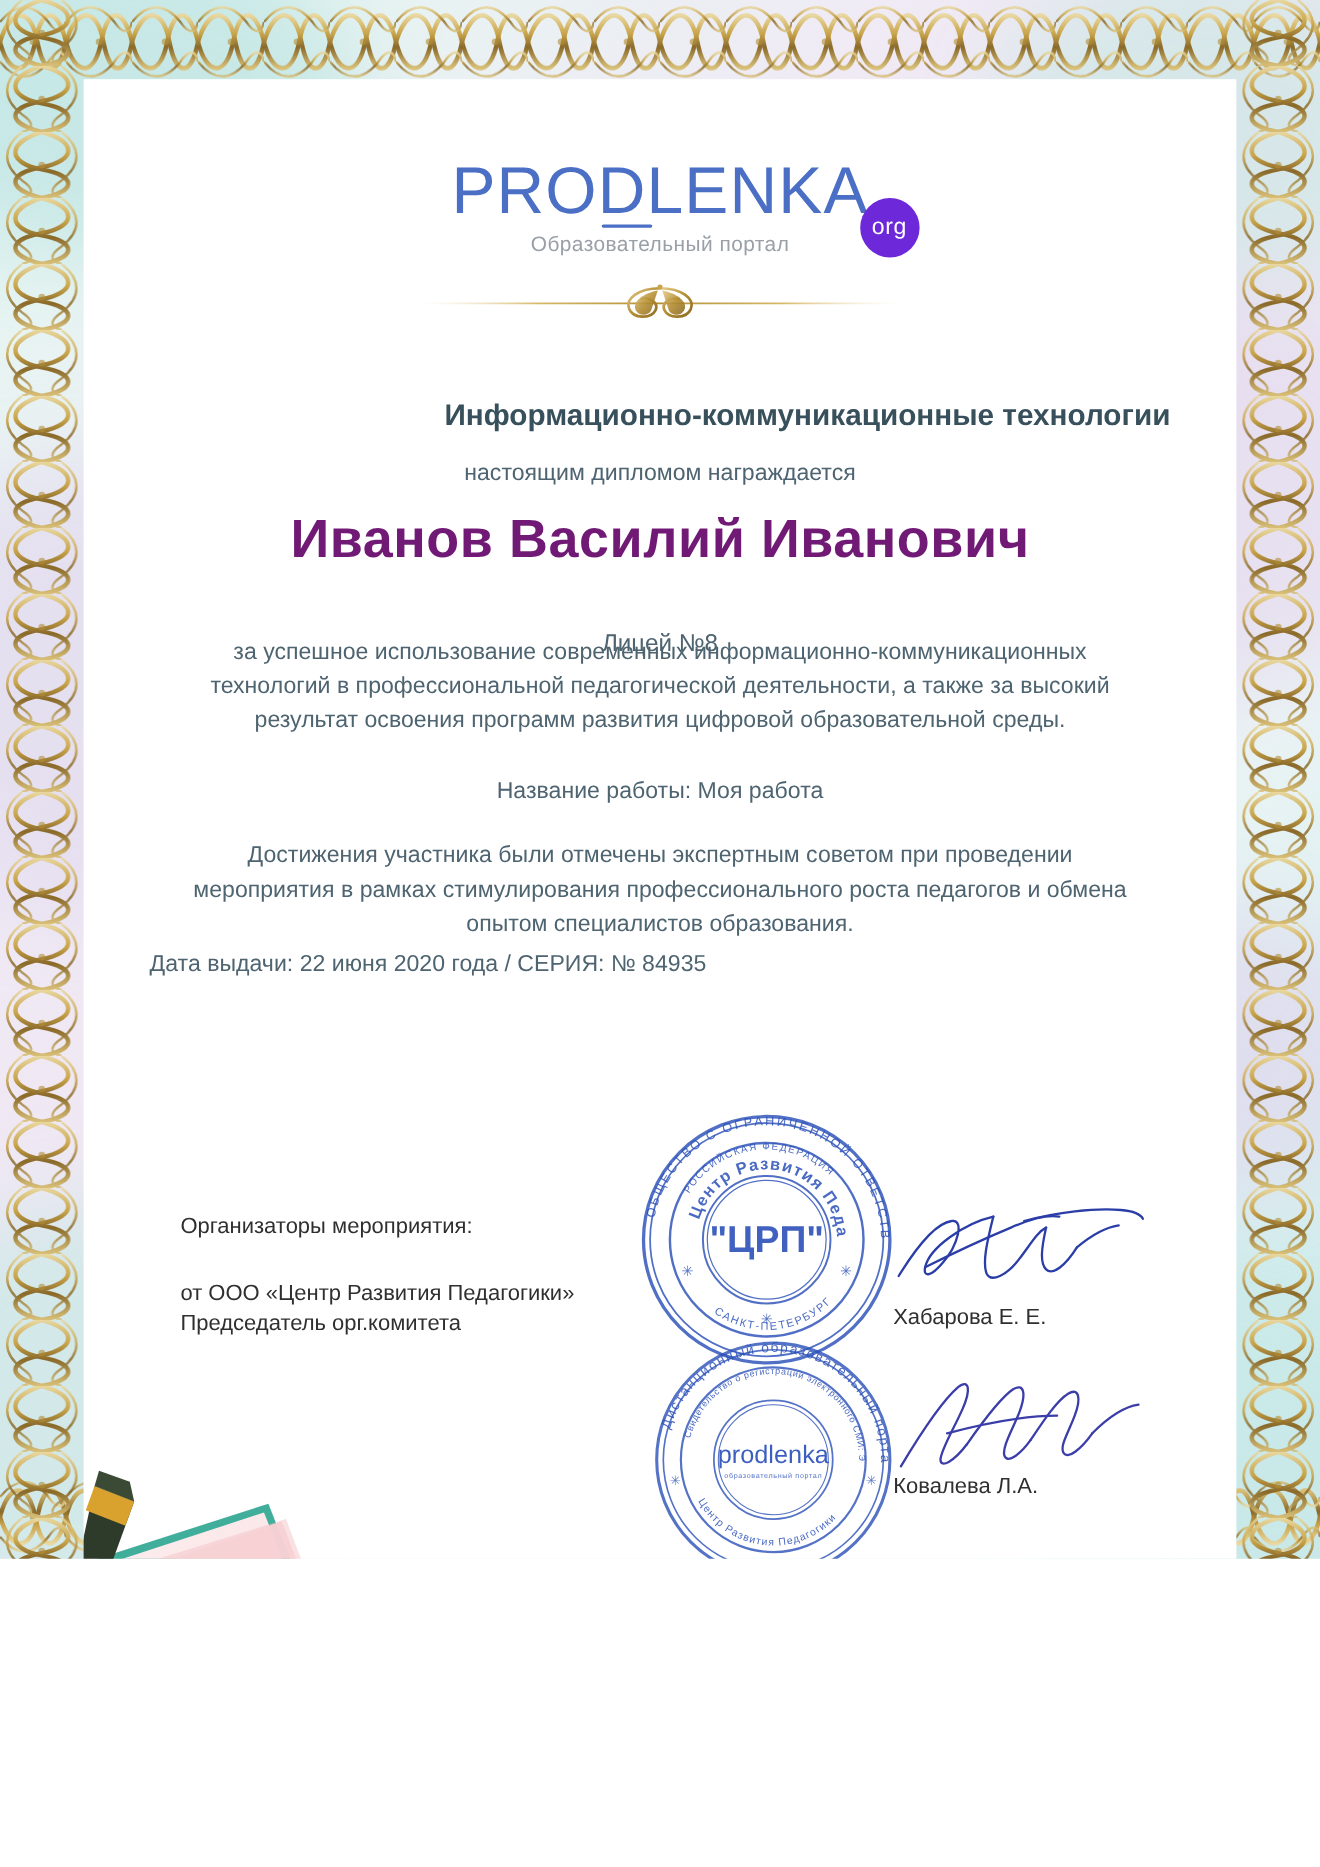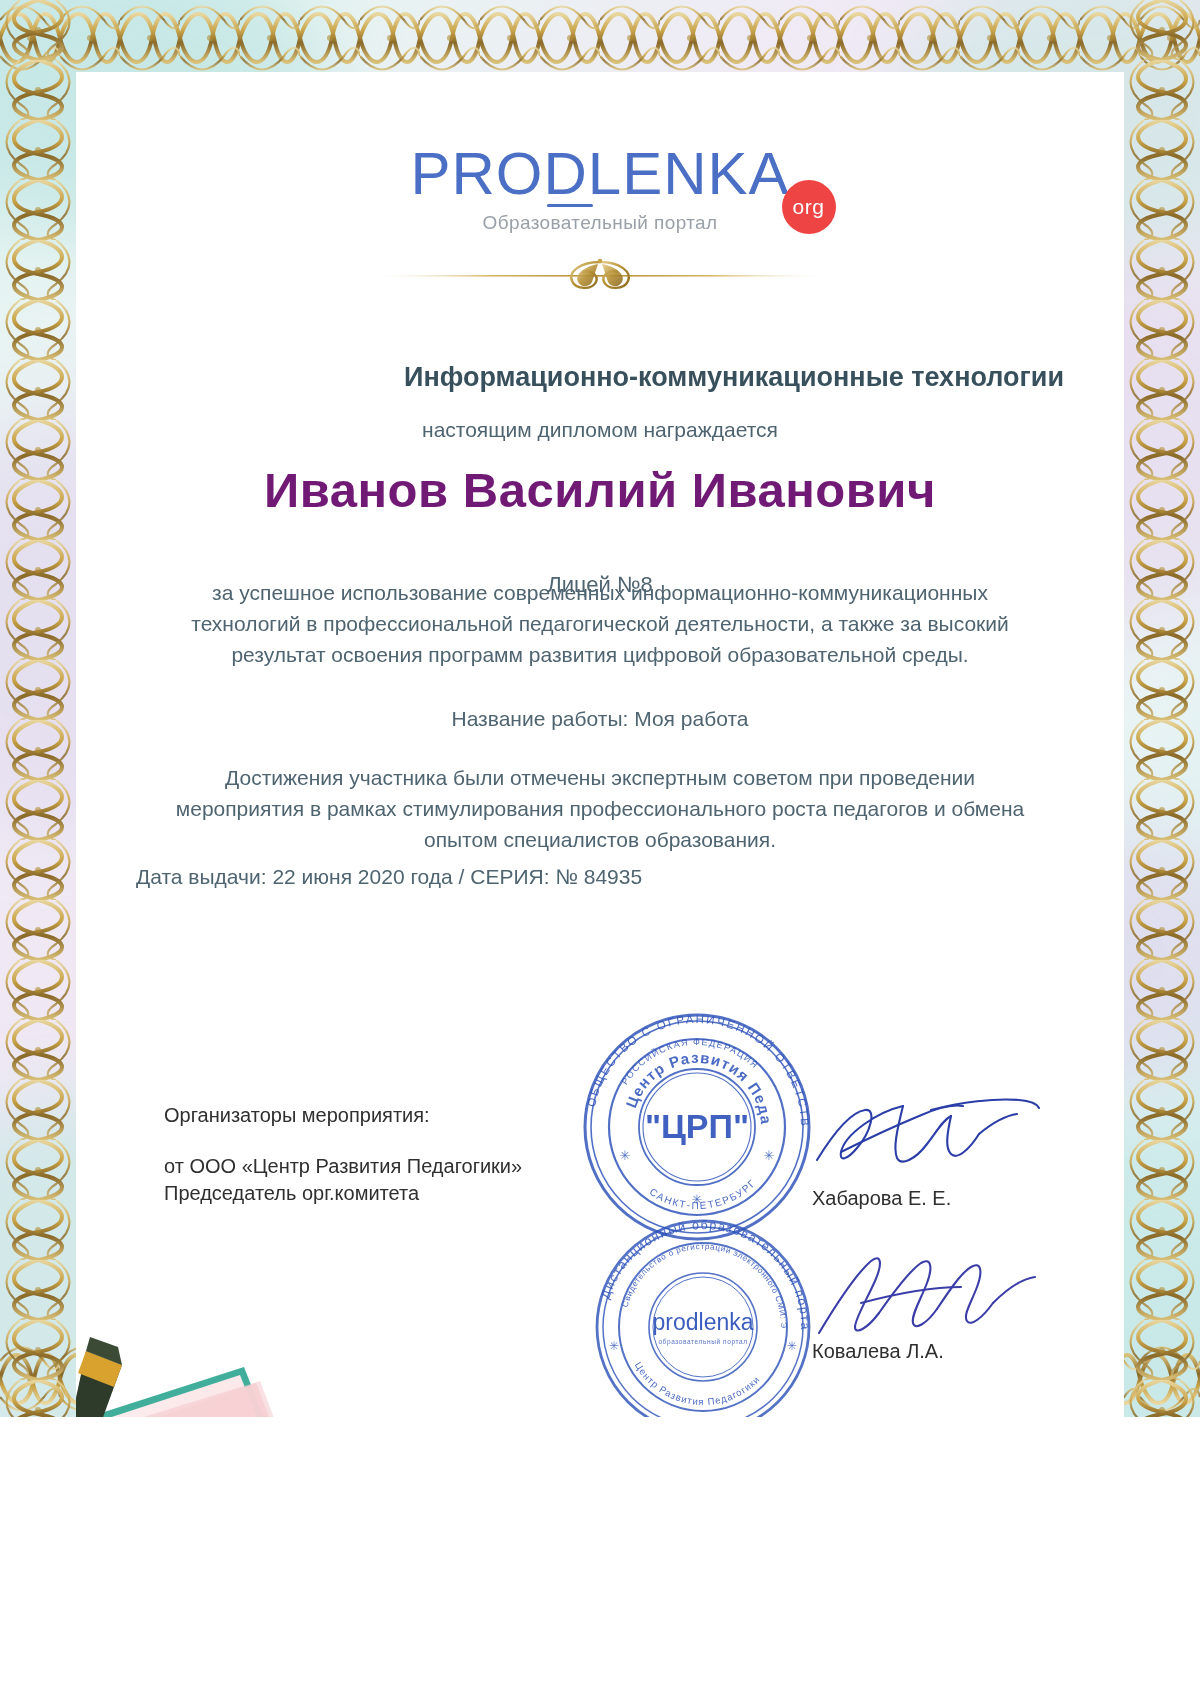--- a/index.html
+++ b/index.html
@@ -54,21 +54,21 @@
     font-size:60px;letter-spacing:1px;font-weight:400;
     color:#4a6fc4;line-height:1;
     white-space:nowrap;
   }
   .logo-underline{
     position:absolute;left:137px;top:60px;width:46px;height:3px;background:#4a6fc4;border-radius:2px;
   }
   .org-badge{
     position:absolute;right:-46px;top:36px;
     width:54px;height:54px;border-radius:50%;
-    background:#ef4444;color:#fff;
+    background:#6d28d9;color:#fff;
     font-size:21px;line-height:54px;text-align:center;
     letter-spacing:.5px;
   }
   .logo-sub{
     margin-top:8px;
     font-size:19px;color:#9aa0a8;letter-spacing:.4px;
   }
 
   
   .flourish{position:absolute;left:0;right:0;top:184px;text-align:center;height:40px;}
@@ -108,21 +108,21 @@
   .t-date{
     position:absolute;left:60px;right:60px;top:793px;
     font-size:21px;color:#4e6470;text-align:left;
   }
 
   
   .sig-left{
     position:absolute;left:88px;top:1030px;width:470px;
     font-size:20px;color:#2f2f2f;line-height:27px;
   }
-  .sig-title{margin-bottom:24px;}
+  .sig-title{margin-bottom:34px;}
   .sig-block{margin-bottom:36px;}
   .sig-name{
     position:absolute;font-size:20px;color:#2f2f2f;white-space:nowrap;
   }
   .sig-name-1{left:736px;top:1115px;}
   .sig-name-2{left:736px;top:1268px;}
 
   
   .stamp{position:absolute;}
   .stamp1{left:486px;top:920px;}

